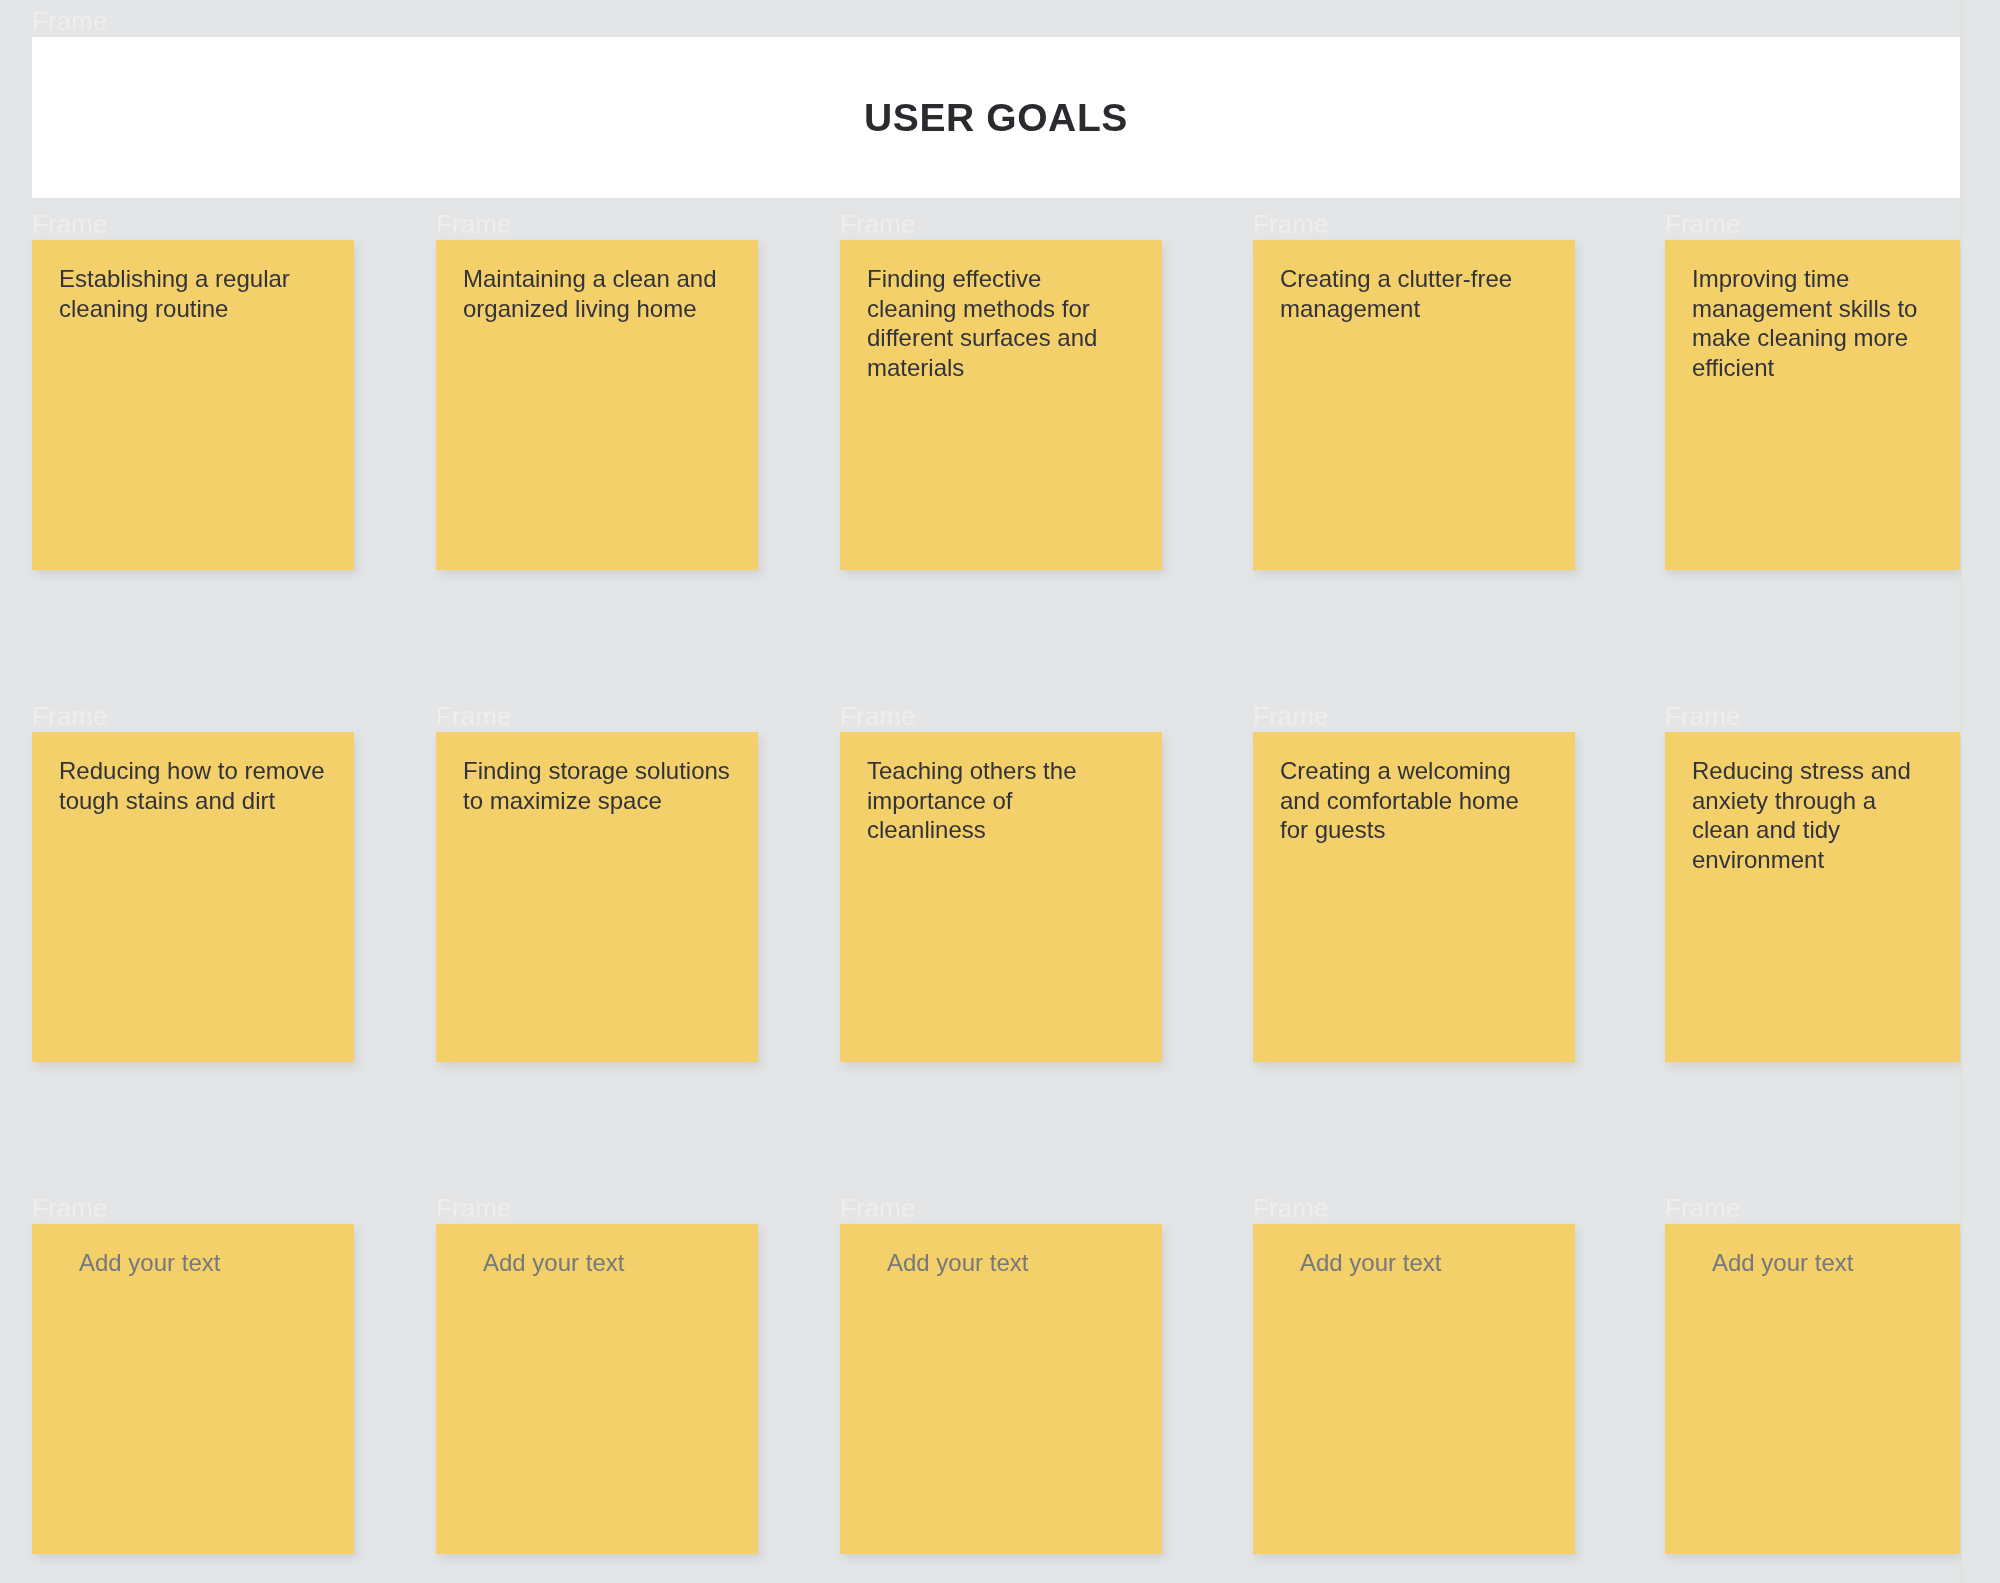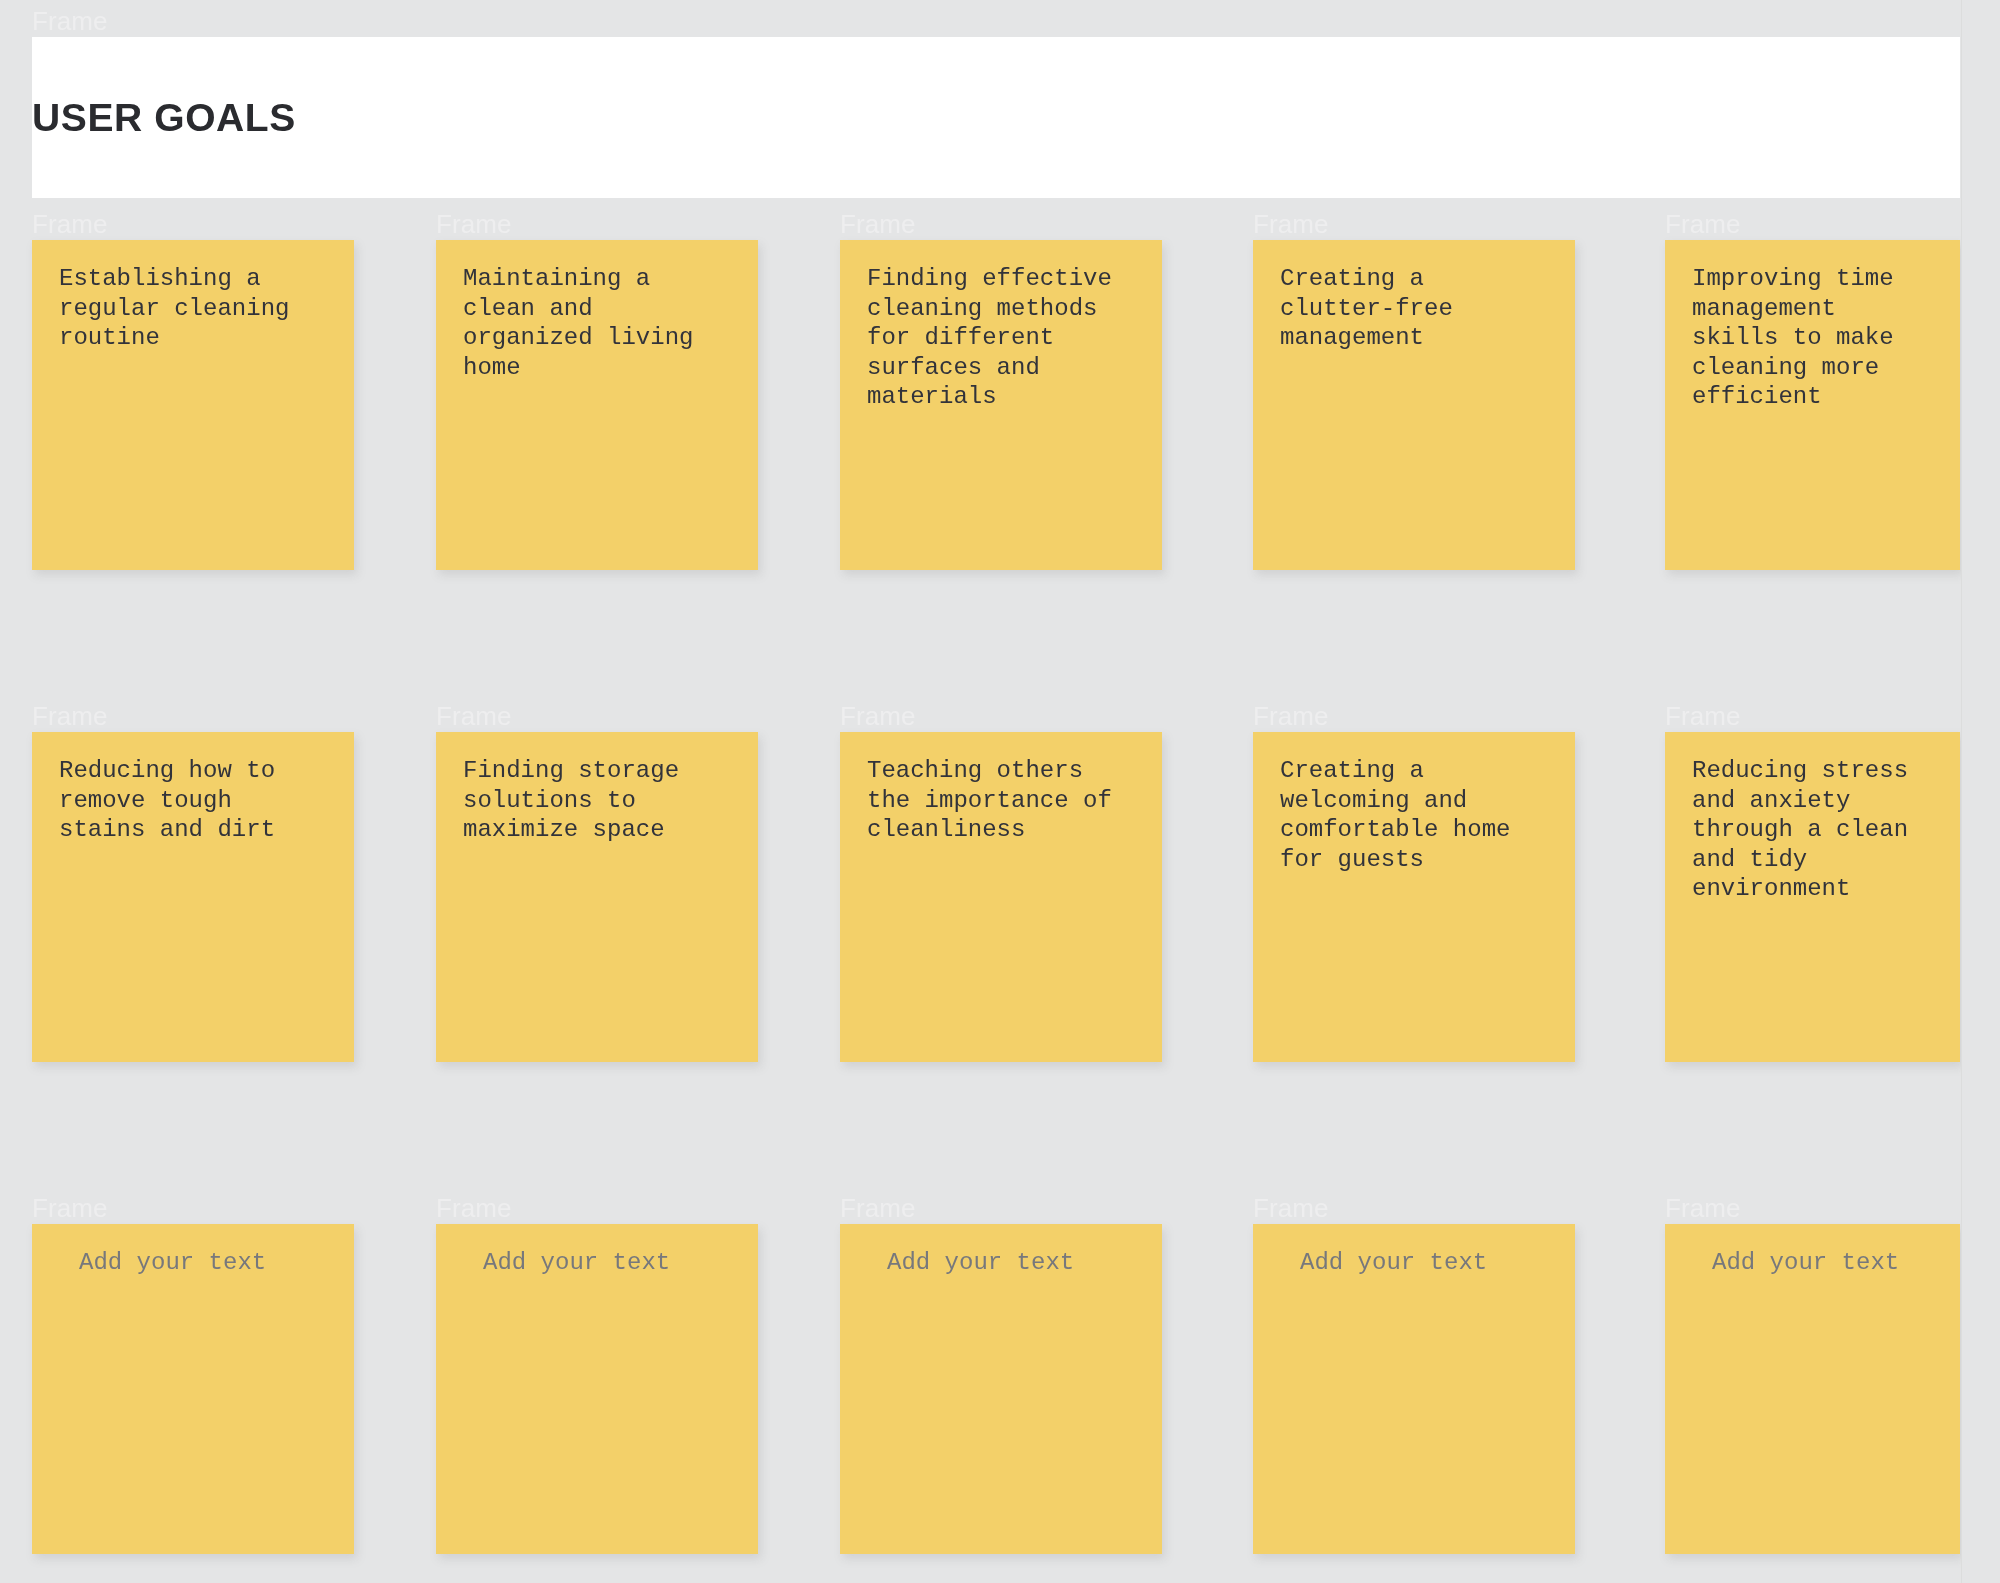--- a/index.html
+++ b/index.html
@@ -61,21 +61,21 @@
   }
   #title-frame {
     position: absolute;
     left: 0;
     top: 29px;
     width: 1928px;
     height: 161px;
     background: #ffffff;
     display: flex;
     align-items: center;
-    justify-content: flex-start;
+    justify-content: center;
   }
   #board-title {
     font-size: 39px;
     font-weight: bold;
     color: #2a2b2f;
     letter-spacing: 0.6px;
     text-align: center;
   }
 
   
@@ -96,21 +96,20 @@
     box-shadow: 3px 5px 9px rgba(120, 120, 120, 0.18);
     box-sizing: border-box;
     padding: 24px 27px 20px 27px;
   }
   .note-text {
     font-size: 24px;
     line-height: 29.5px;
     color: #32333a;
     word-wrap: break-word;
     white-space: pre-wrap;
-    font-family: Liberation Mono, monospace;
   }
   .note-text.placeholder {
     color: #77787c;
     margin-left: 20px;
   }
   
   .col-5 .note-card {
     width: 295px;
   }
 </style>

